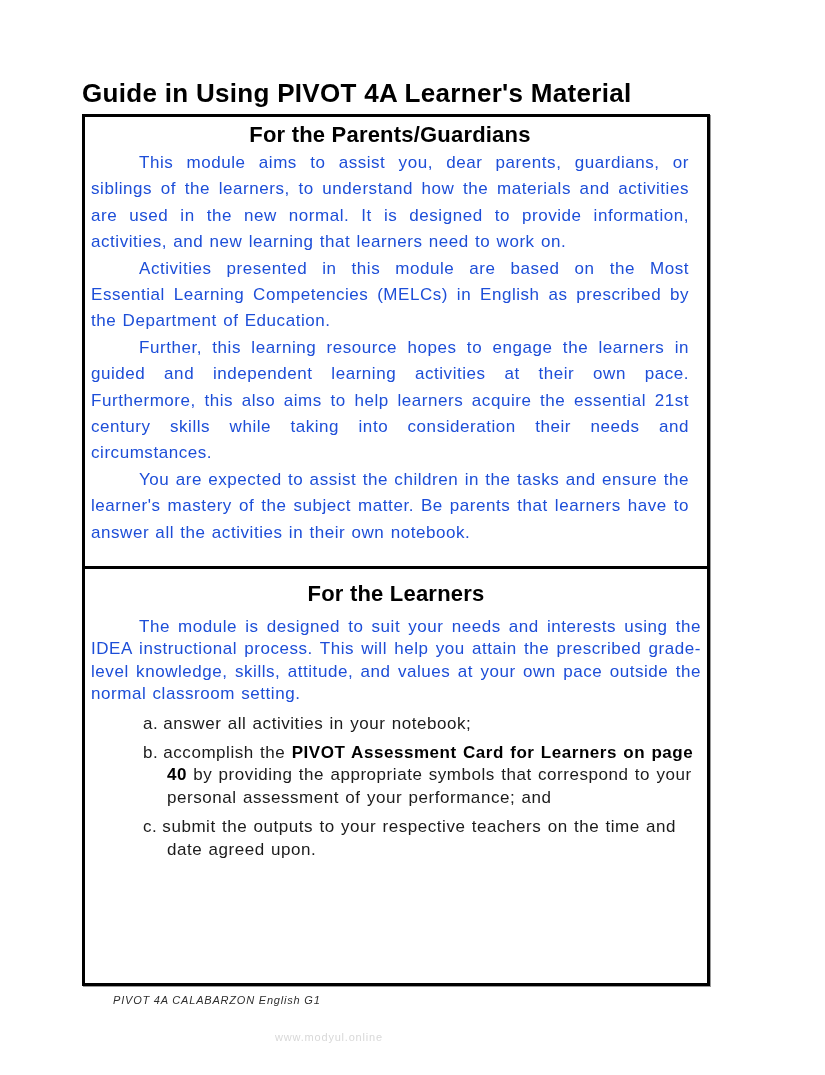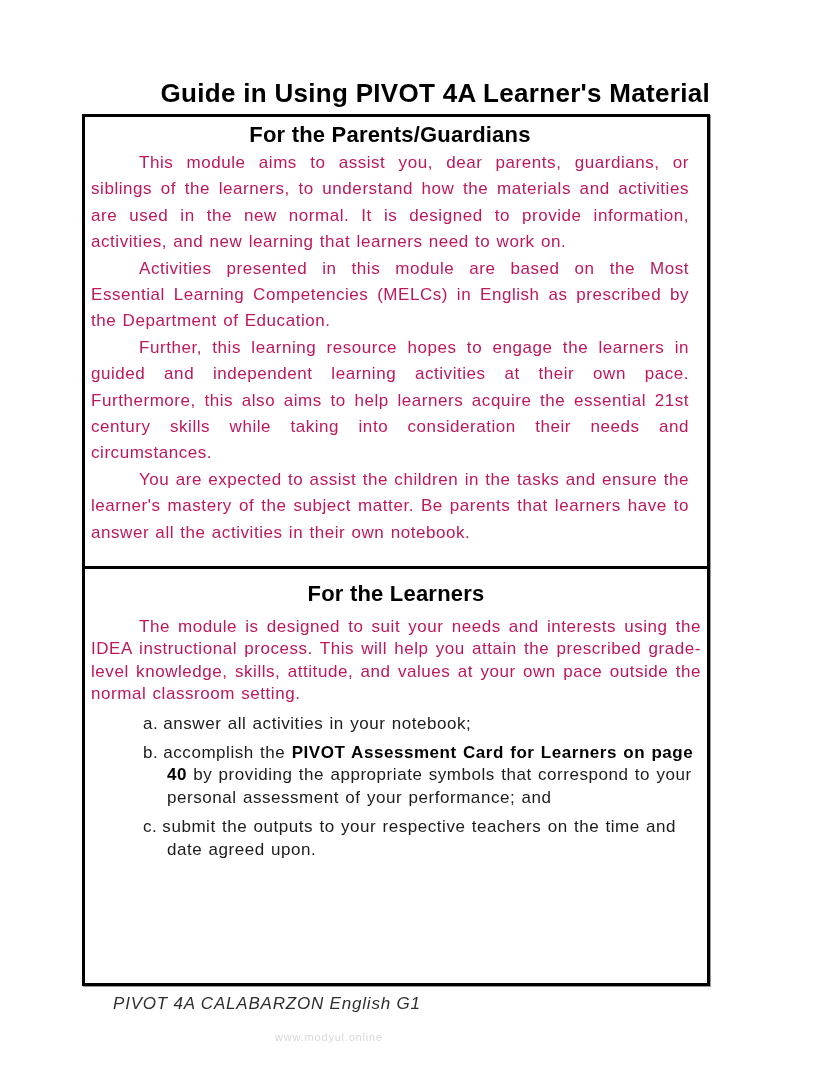--- a/index.html
+++ b/index.html
@@ -15,21 +15,21 @@
     font-family: "Liberation Sans", "DejaVu Sans", sans-serif;
     color: #1b1b1b;
     overflow: hidden;
   }
   .title {
     position: absolute;
     top: 78px;
     left: 82px;
     width: 628px;
     margin: 0;
-    text-align: right;
+    text-align: left;
     font-size: 26px;
     font-weight: bold;
     color: #000000;
     letter-spacing: 0.3px;
   }
   .box {
     position: absolute;
     left: 82px;
     width: 628px;
     border: 3px solid #000000;
@@ -59,21 +59,21 @@
     margin: 8px 0 9px 0;
   }
   .para {
     margin: 0;
     text-align: justify;
     text-indent: 48px;
     font-size: 17px;
     line-height: 26.4px;
     letter-spacing: 0.55px;
     word-spacing: 1px;
-    color: #be185d;
+    color: #1d4ed8;
   }
   .box-learners .para {
     line-height: 22.4px;
     margin-bottom: 6px;
   }
   .list {
     margin-top: 2px;
   }
   .list-item {
     margin: 7px 0 0 52px;
@@ -89,21 +89,21 @@
   .list-item .marker {
     margin-right: 5px;
   }
   .list-item b {
     color: #000000;
   }
   .footer {
     position: absolute;
     top: 994px;
     left: 113px;
-    font-size: 17px;
+    font-size: 11px;
     font-style: italic;
     color: #2e2e2e;
     letter-spacing: 0.8px;
   }
   .watermark {
     position: absolute;
     top: 1031px;
     left: 0;
     width: 658px;
     text-align: center;

